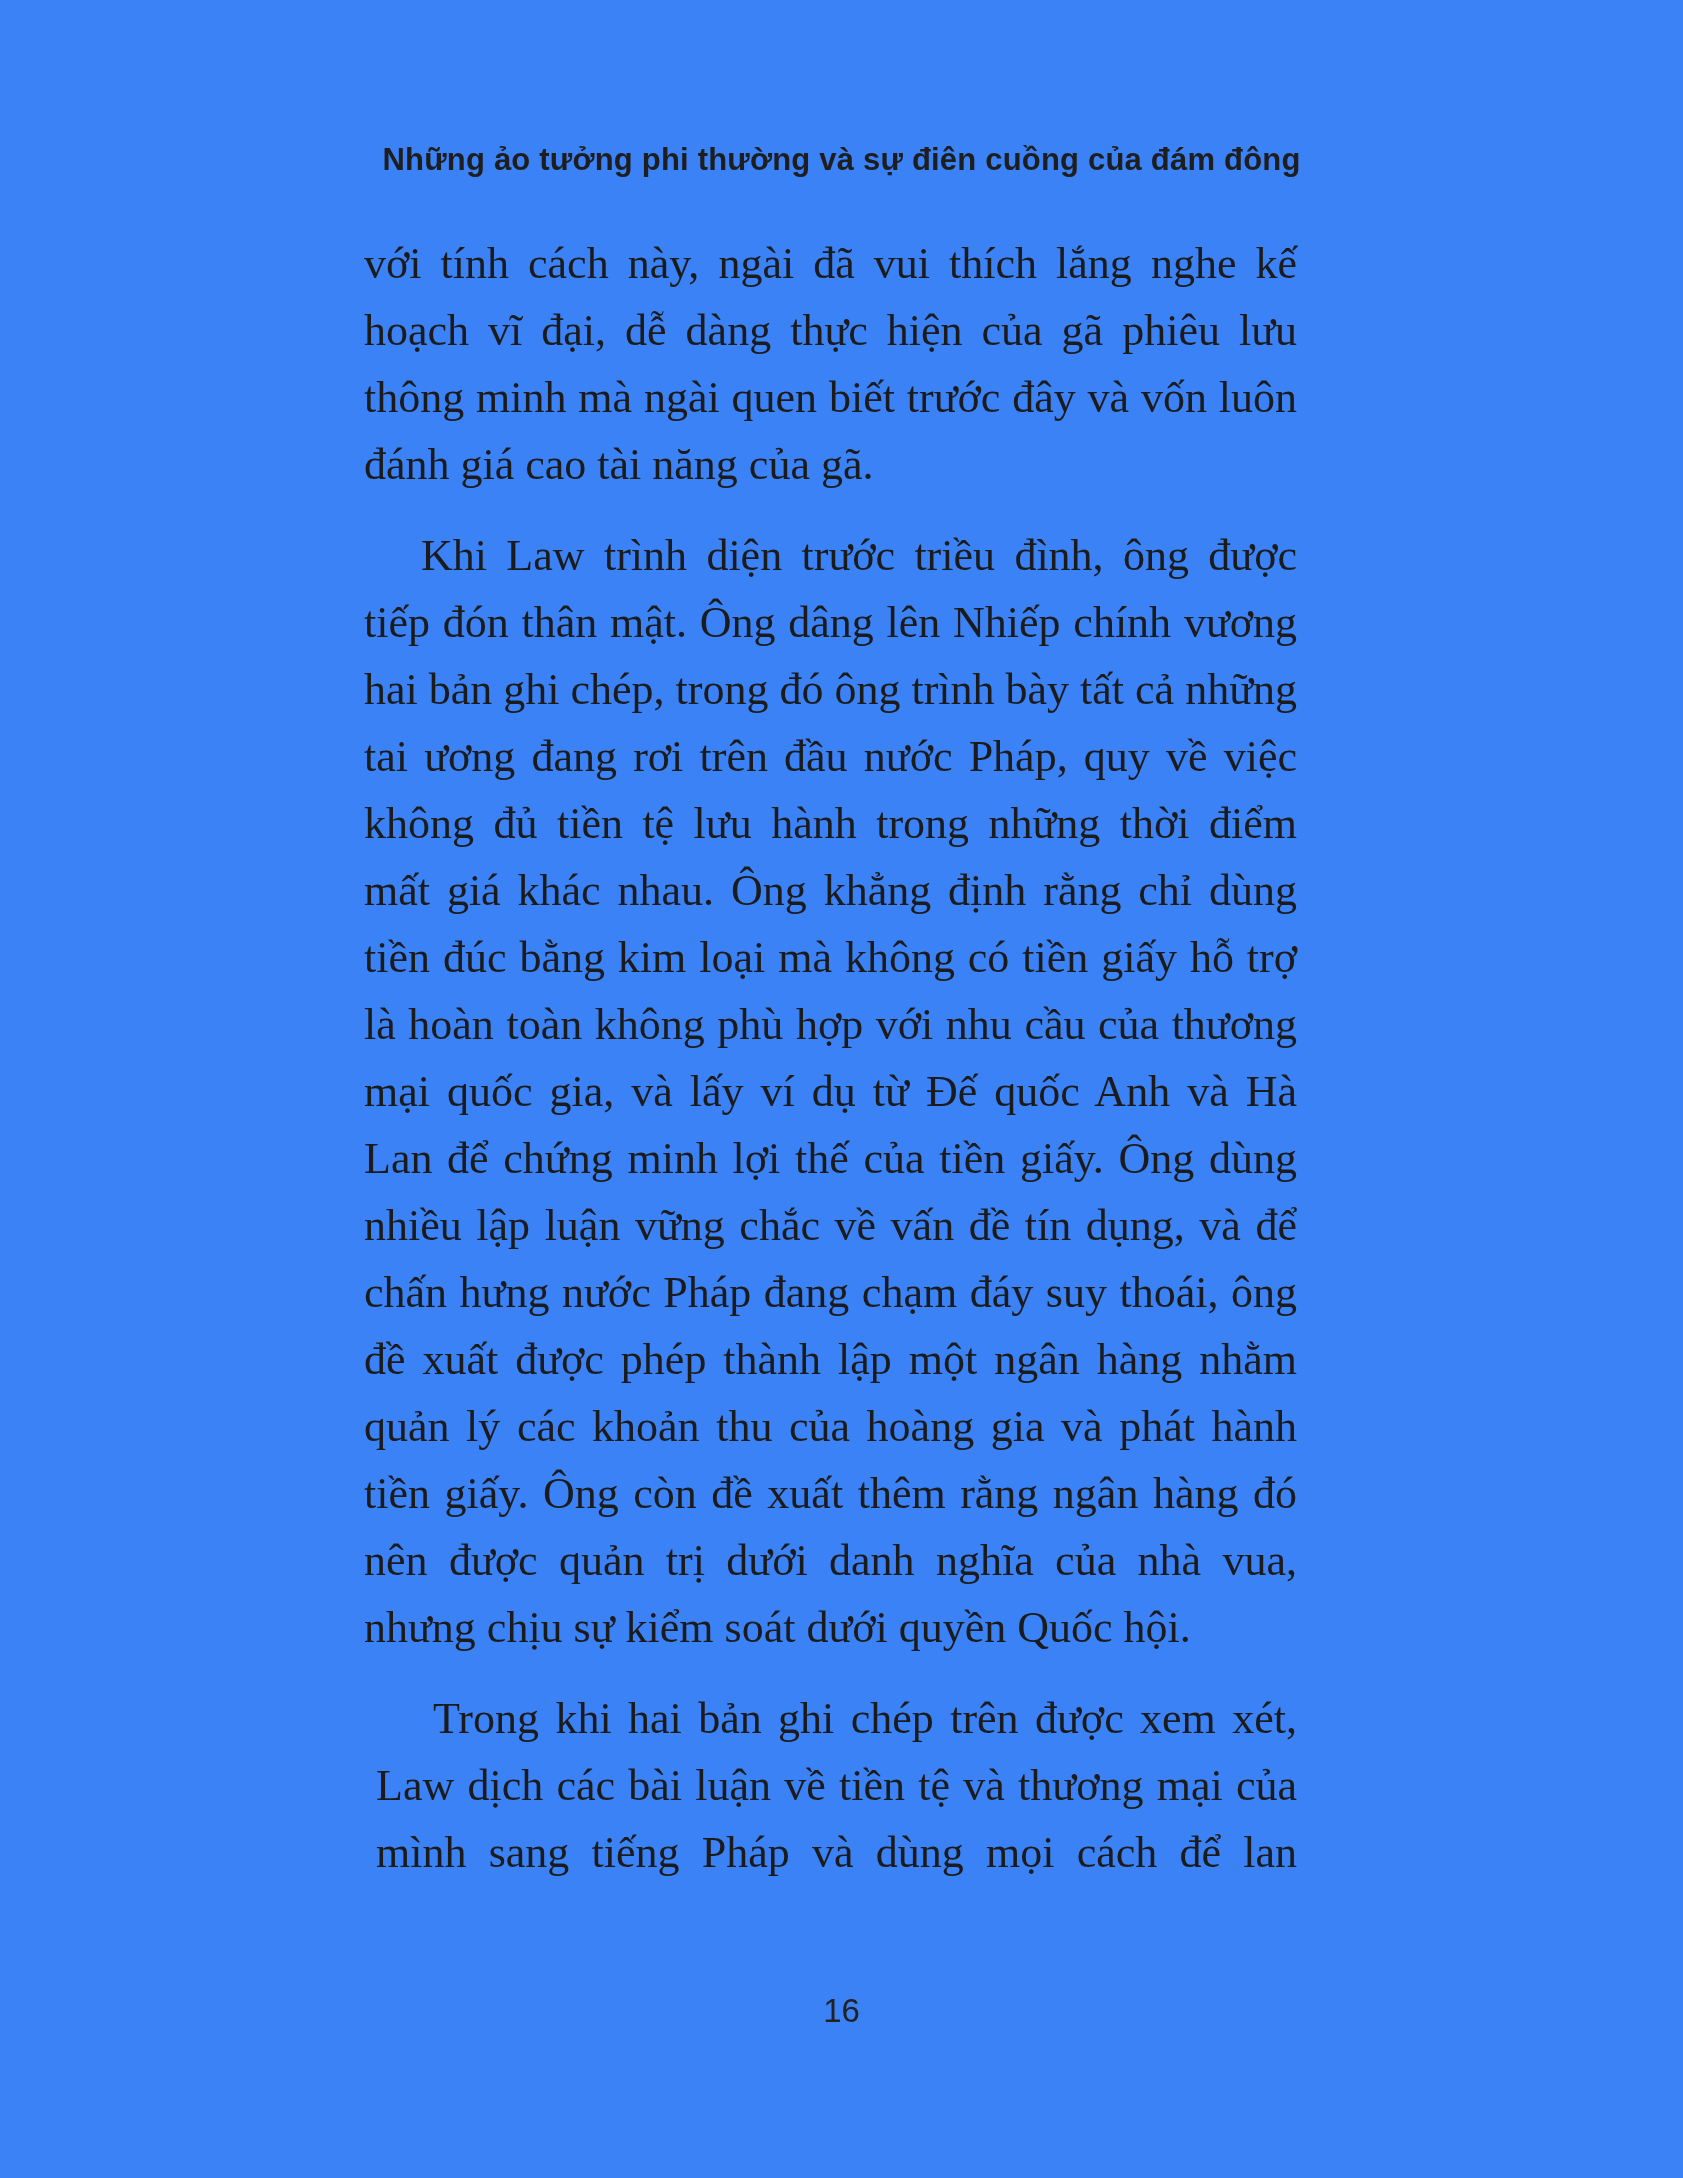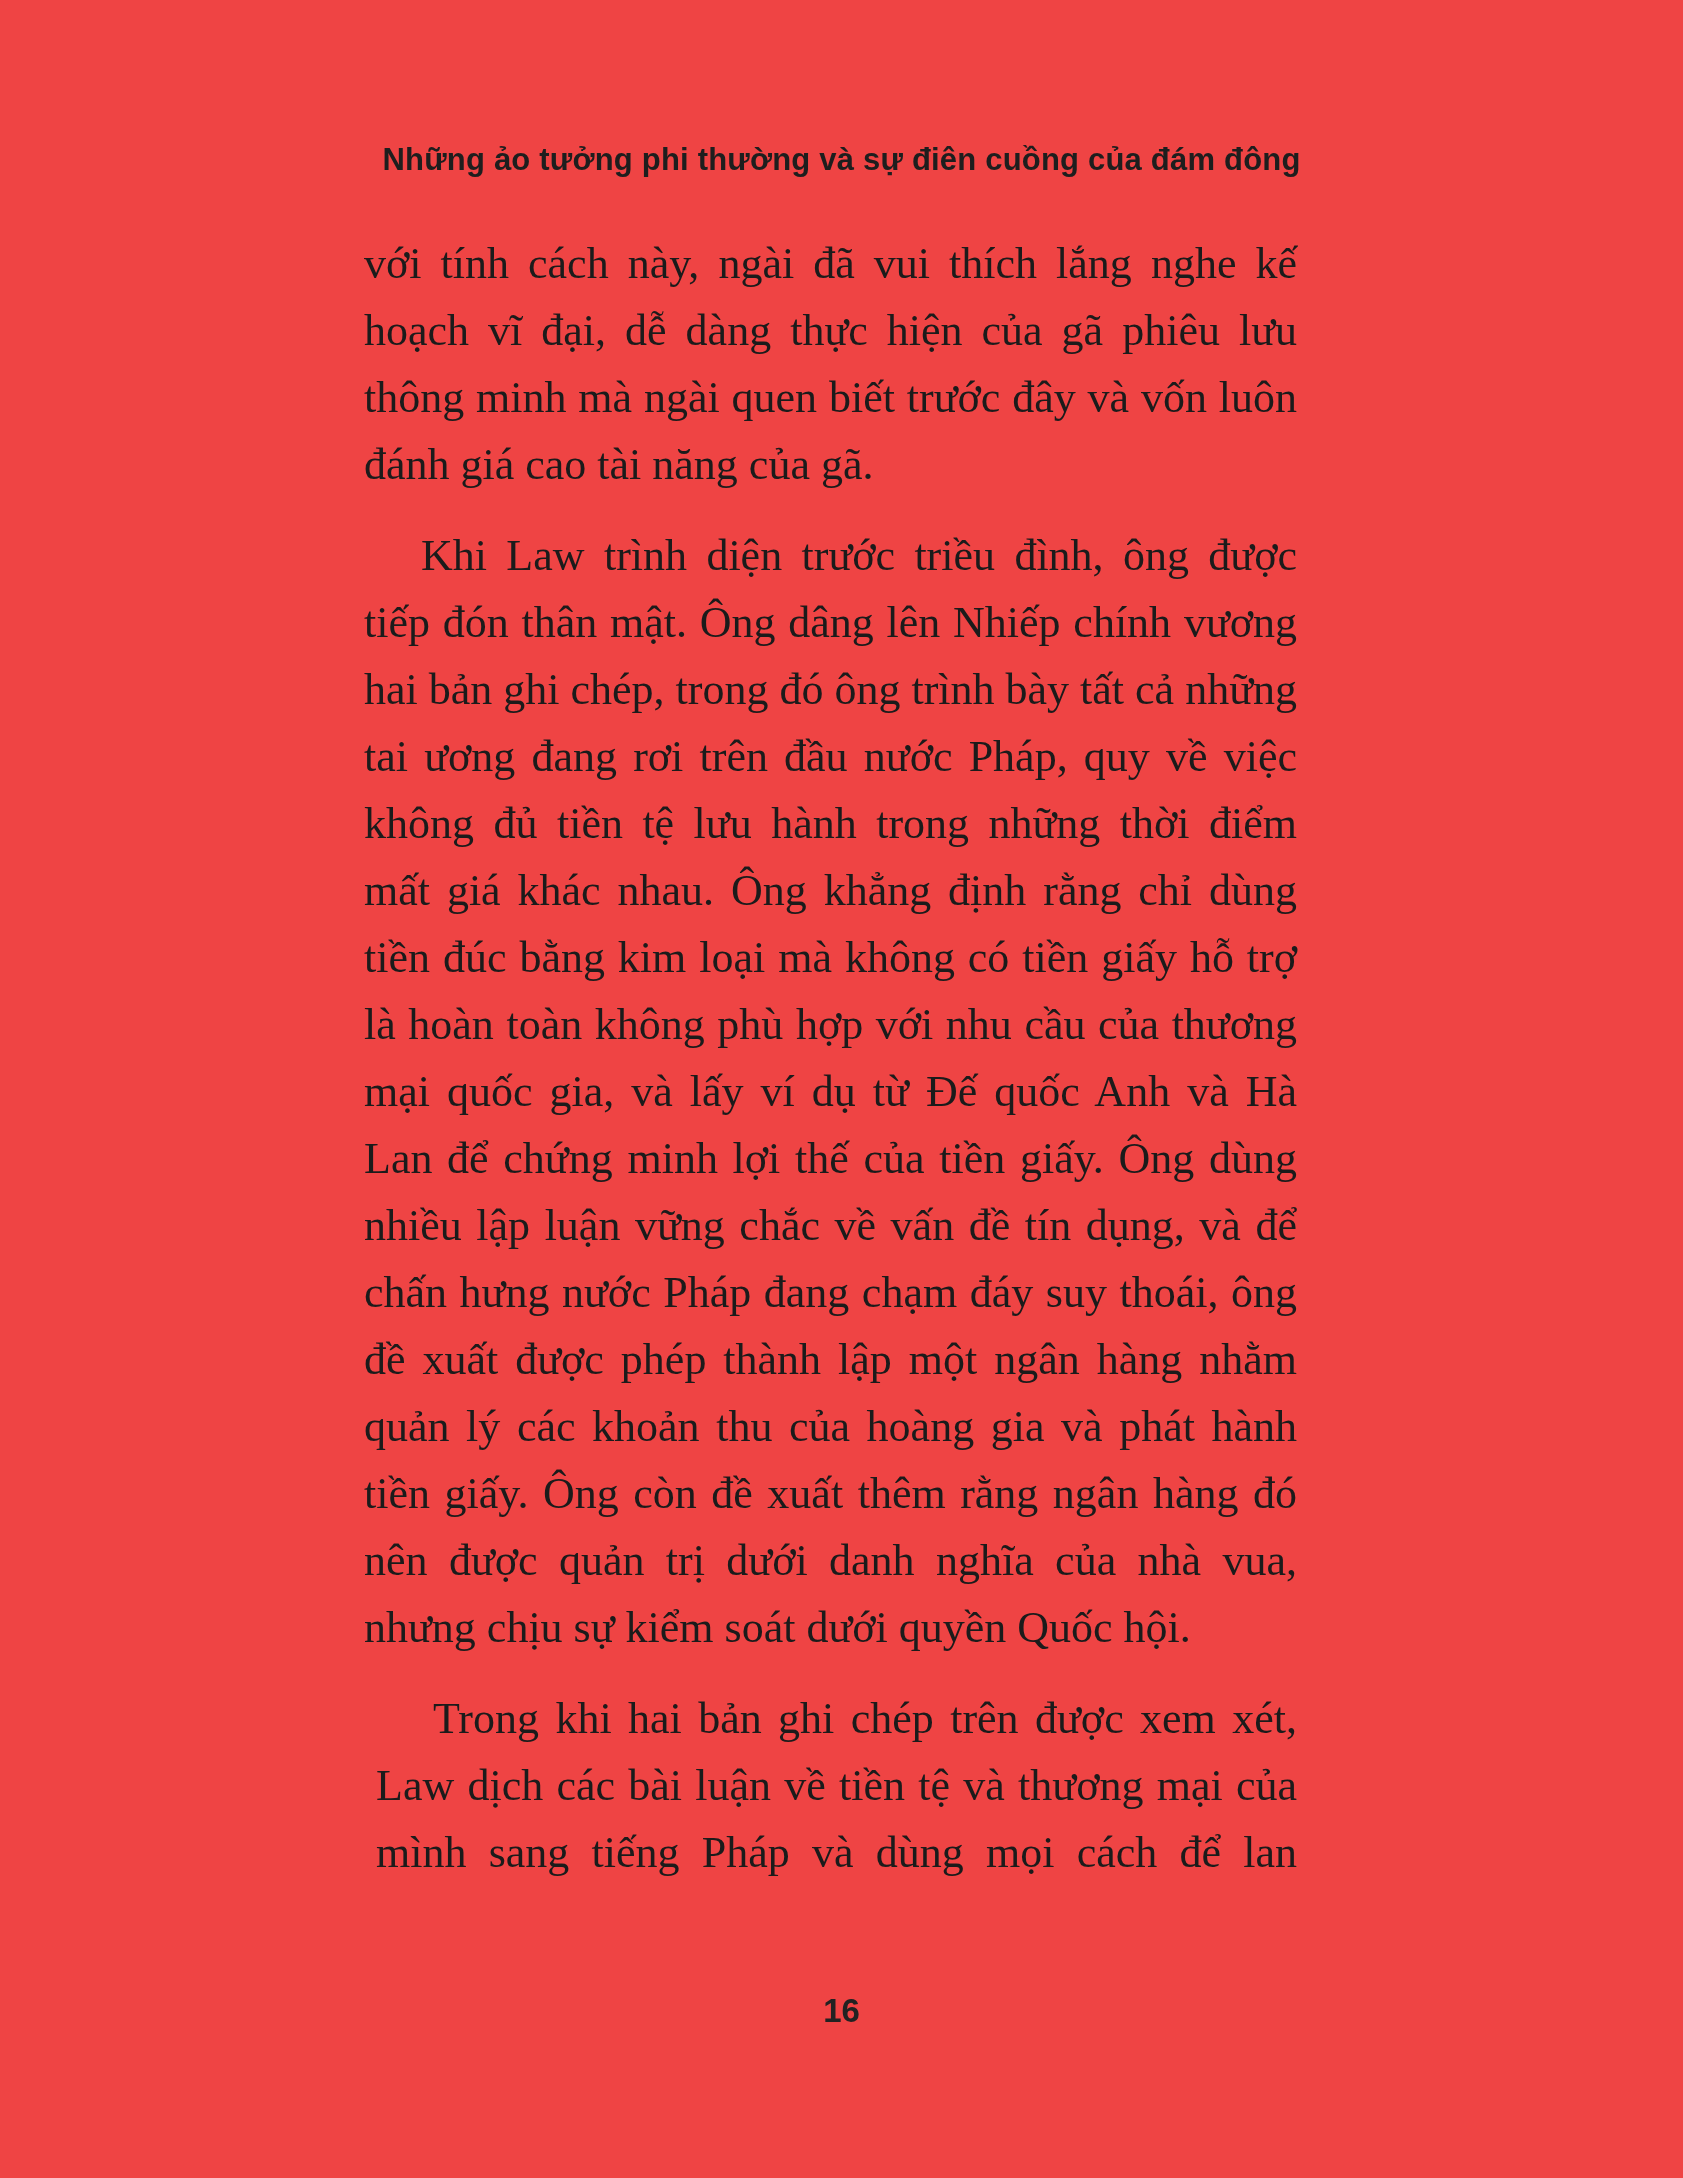--- a/index.html
+++ b/index.html
@@ -4,21 +4,21 @@
 <style>
   html, body {
     margin: 0;
     padding: 0;
     background: #ffffff;
   }
   .page {
     position: relative;
     width: 1683px;
     height: 2178px;
-    background: #ef4444;
+    background: #3b82f6;
     overflow: hidden;
     font-family: "Liberation Serif", serif;
     color: #1c1c1c;
   }
   .running-header {
     position: absolute;
     top: 142px;
     left: 0;
     width: 100%;
     text-align: center;
@@ -51,21 +51,21 @@
     margin-bottom: 0;
     margin-left: 12px;
   }
   .page-number {
     position: absolute;
     top: 1992px;
     left: 0;
     width: 100%;
     text-align: center;
     font-family: "Liberation Sans", sans-serif;
-    font-weight: 700;
+    font-weight: 400;
     font-size: 33px;
     color: #222222;
   }
 </style>
 </head>
 <body>
 
 <div class="page">
 
   <div class="running-header">Những ảo tưởng phi thường và sự điên cuồng của đám đông</div>

